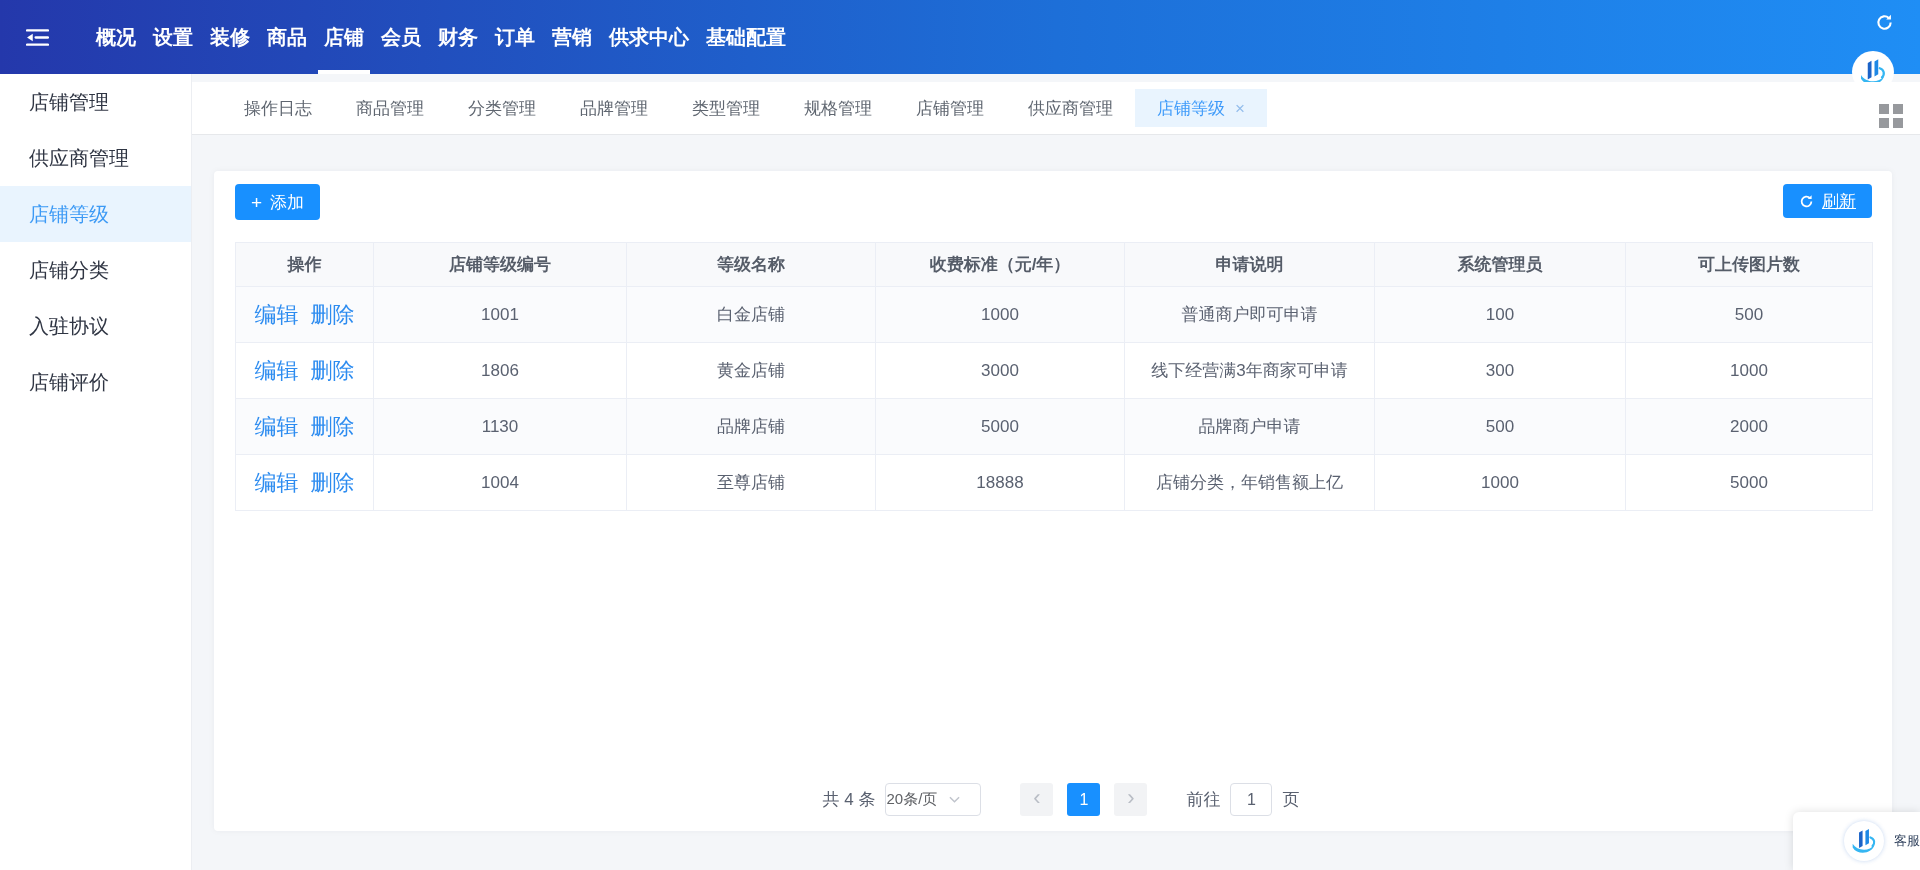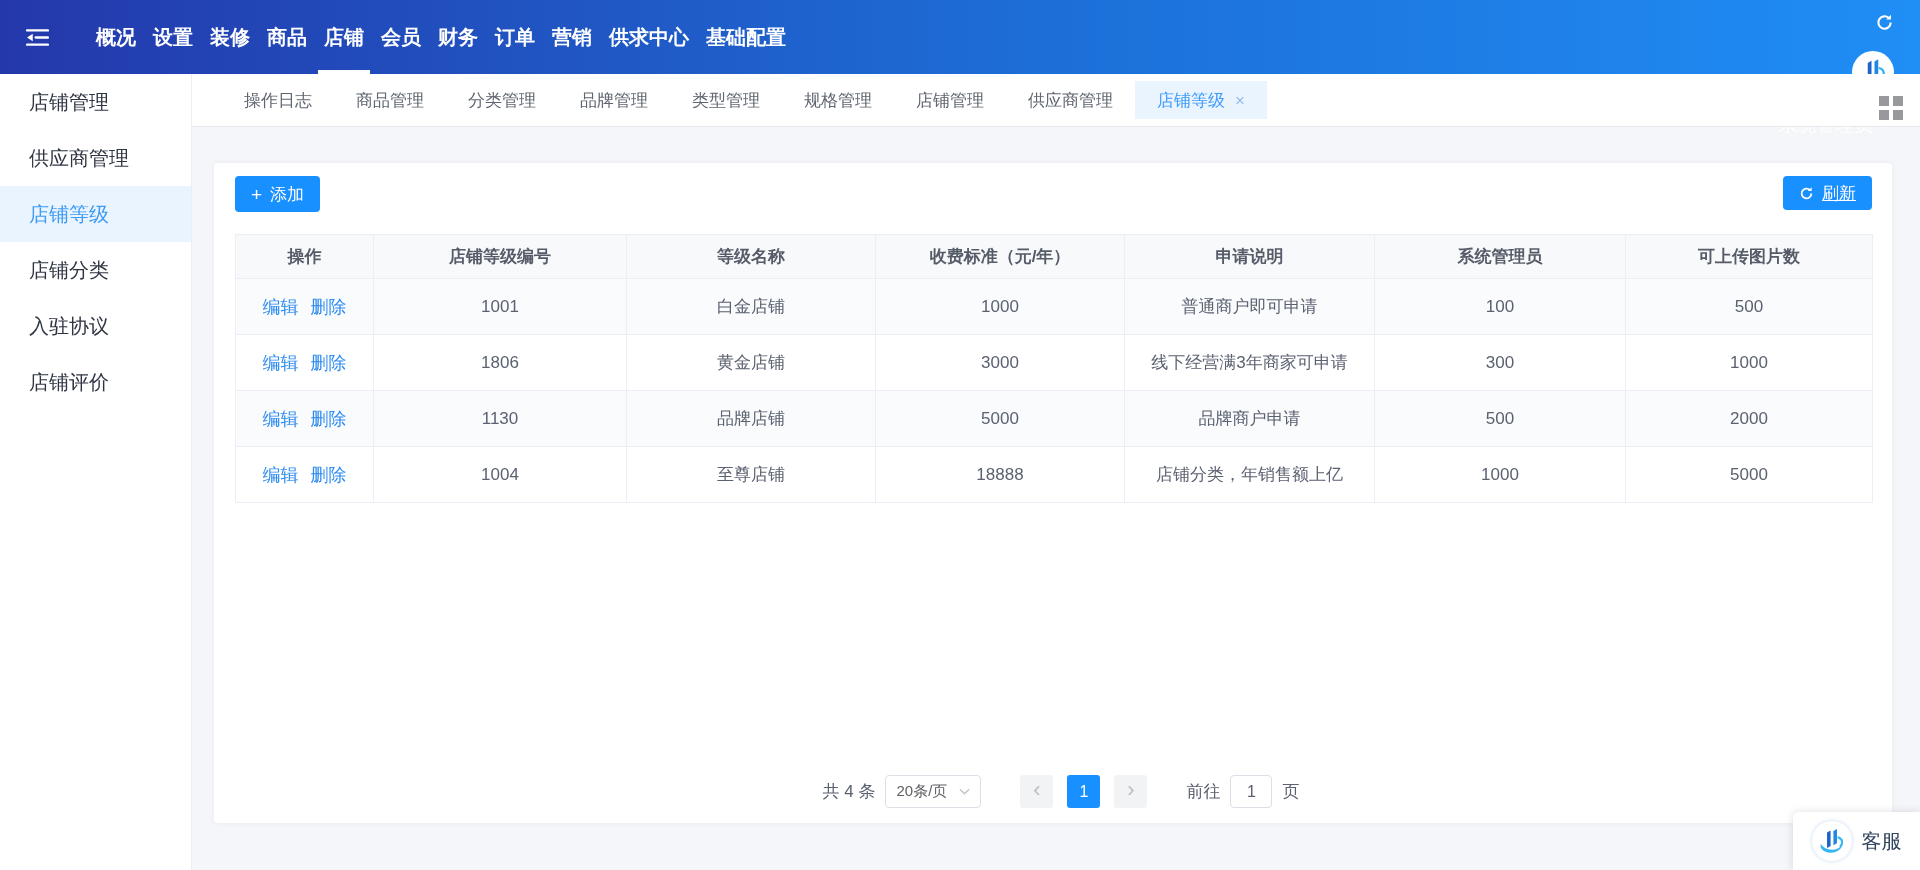--- a/index.html
+++ b/index.html
@@ -36,21 +36,21 @@
   .user-wrap { display: flex; align-items: center; gap: 8px; cursor: pointer; }
   .user-name { font-size: 19px; }
 
   
   .layout { display: flex; height: 796px; }
   .sidebar { width: 192px; background: #fff; border-right: 1px solid #eceef2; flex: none; }
   .side-item { height: 56px; display: flex; align-items: center; padding-left: 29px;
                font-size: 20px; color: #2f3543; cursor: pointer; }
   .side-item.active { background: #e9f4fe; color: #3d9af5; }
 
-  .main { flex: 1; display: flex; flex-direction: column; min-width: 0; }
+  .main { flex: 1; display: flex; flex-direction: column; min-width: 0; margin-top: 8px; }
 
   
   .tabbar { height: 53px; background: #fff; border-bottom: 1px solid #e6e8eb;
             display: flex; align-items: center; padding-left: 30px; position: relative; flex: none; }
   .tab-item { height: 38px; display: flex; align-items: center; padding: 0 22px;
               font-size: 17px; color: #5f6670; cursor: pointer; white-space: nowrap; }
   .tab-item.active { background: #e9f4fe; color: #3f9bfa; gap: 10px; }
   .tab-close { font-size: 17px; color: #93bdec; cursor: pointer; line-height: 1; }
   .grid-icon { position: absolute; right: 17px; top: 50%; margin-top: -4px; width: 24px; height: 24px;
                display: grid; grid-template-columns: 10px 10px; grid-template-rows: 10px 10px;
@@ -70,43 +70,43 @@
   .btn .plus { font-size: 19px; font-weight: 400; line-height: 1; }
 
   
   .table-wrap { margin-top: 22px; }
   table { width: 100%; border-collapse: collapse; table-layout: fixed; }
   th { height: 44px; background: #f8f9fb; font-size: 17px; font-weight: 700; color: #555c68;
        border: 1px solid #ebeef5; text-align: center; }
   td { height: 56px; font-size: 17px; color: #5a6170; border: 1px solid #ebeef5; text-align: center;
        overflow: hidden; white-space: nowrap; }
   tr.stripe td { background: #fafbfd; }
-  .cell-actions a { color: #2d8cf0; margin: 0 6px; cursor: pointer; text-decoration: none; font-size: 18px; }
+  .cell-actions a { color: #2d8cf0; margin: 0 6px; cursor: pointer; text-decoration: none; font-size: 22px; }
 
   
   .pagination { position: absolute; left: 16px; right: 0; bottom: 15px; display: flex; align-items: center;
                 justify-content: center; font-size: 17px; color: #5a6170; }
   .pg-total { margin-right: 10px; }
   .page-select { width: 96px; height: 33px; border: 1px solid #dcdfe6; border-radius: 4px;
-                 display: flex; align-items: center; justify-content: center; gap: 12px;
+                 display: flex; align-items: center; justify-content: flex-start; gap: 12px;
                  color: #606266; font-size: 15px; cursor: pointer; margin-right: 32px; }
   .pg-btn, .pg-num { width: 33px; height: 33px; border-radius: 3px; display: flex; align-items: center;
                      justify-content: center; cursor: pointer; margin: 0 7px; }
   .pg-btn { background: #f2f3f5; color: #b9bdc5; font-size: 22px; line-height: 1; padding-bottom: 3px; }
   .pg-num { background: #1890ff; color: #fff; font-size: 16px; }
   .goto-label { margin-left: 32px; margin-right: 10px; }
   .goto-input { width: 42px; height: 33px; border: 1px solid #dcdfe6; border-radius: 4px;
                 text-align: center; font-size: 16px; color: #5a6170; font-family: inherit; outline: none; }
   .goto-suffix { margin-left: 10px; }
 
   
   .service-widget { position: fixed; right: 0; bottom: 0; width: 127px; height: 58px; background: #fff;
                     border-radius: 6px 0 0 0; box-shadow: 0 0 10px rgba(0,0,0,.13);
-                    display: flex; align-items: center; justify-content: center; gap: 10px;
-                    font-size: 20px; color: #33445f; cursor: pointer; }
+                    display: flex; align-items: center; justify-content: flex-end; gap: 10px;
+                    font-size: 13px; color: #33445f; cursor: pointer; }
   .service-widget .logo-circle { width: 40px; height: 40px; box-shadow: 0 0 4px rgba(30,100,200,.25); }
   .service-widget svg { width: 34px; height: 34px; }
 </style>
 </head>
 <body>
 
 <div class="navbar">
 
   <span class="collapse-btn icon-btn">
     <svg width="23" height="19" viewBox="0 0 24 20" aria-hidden="true">

